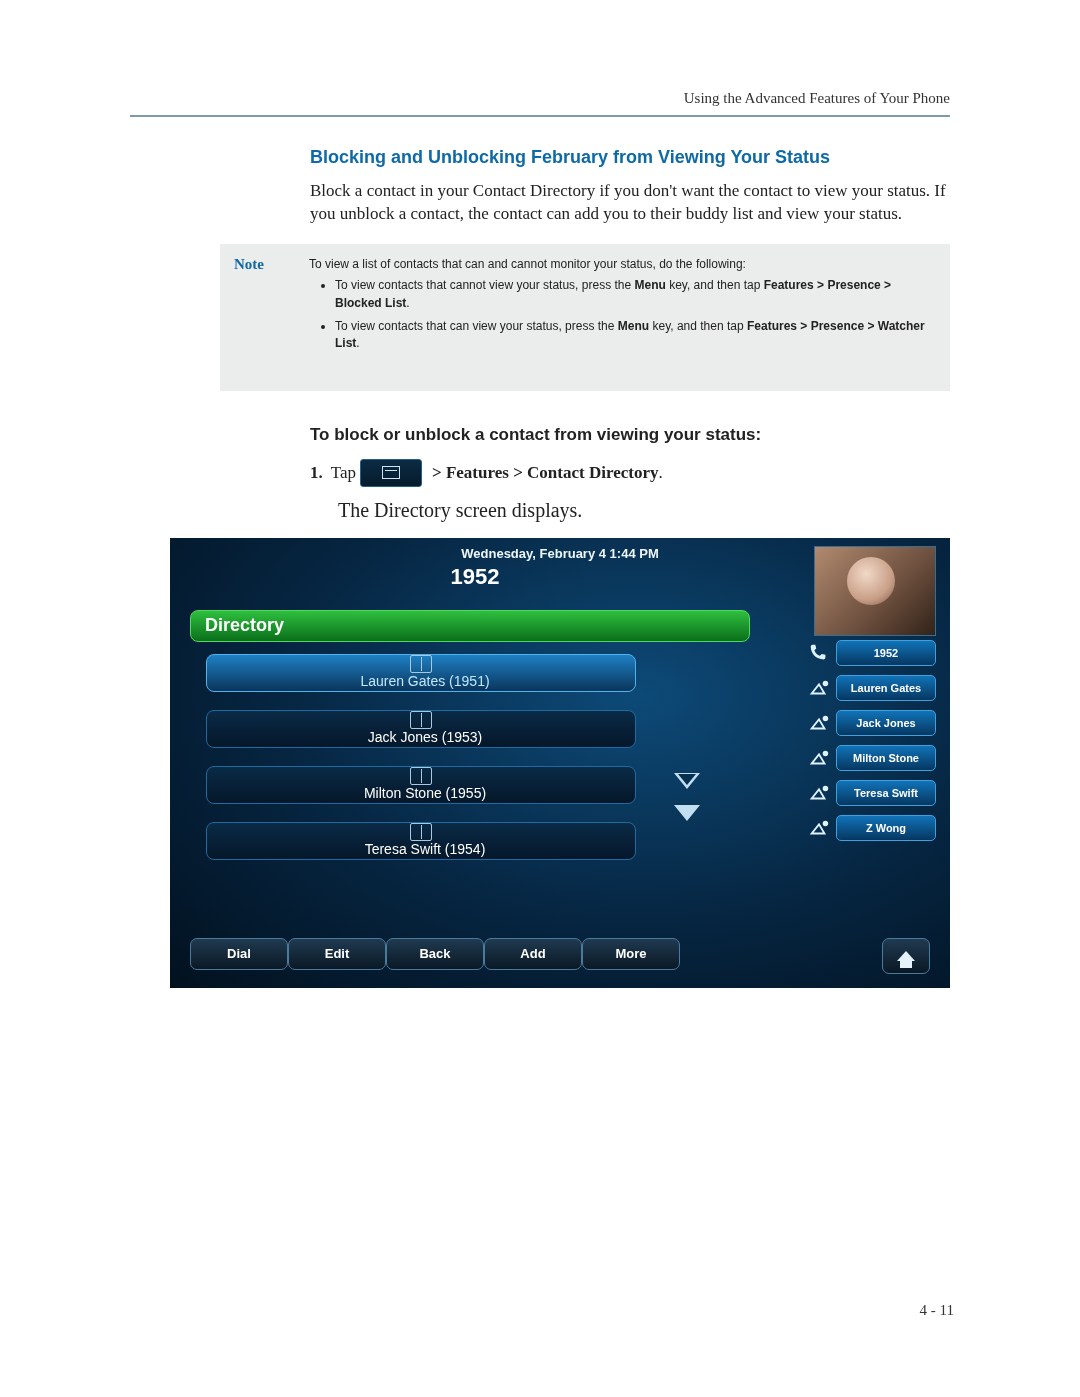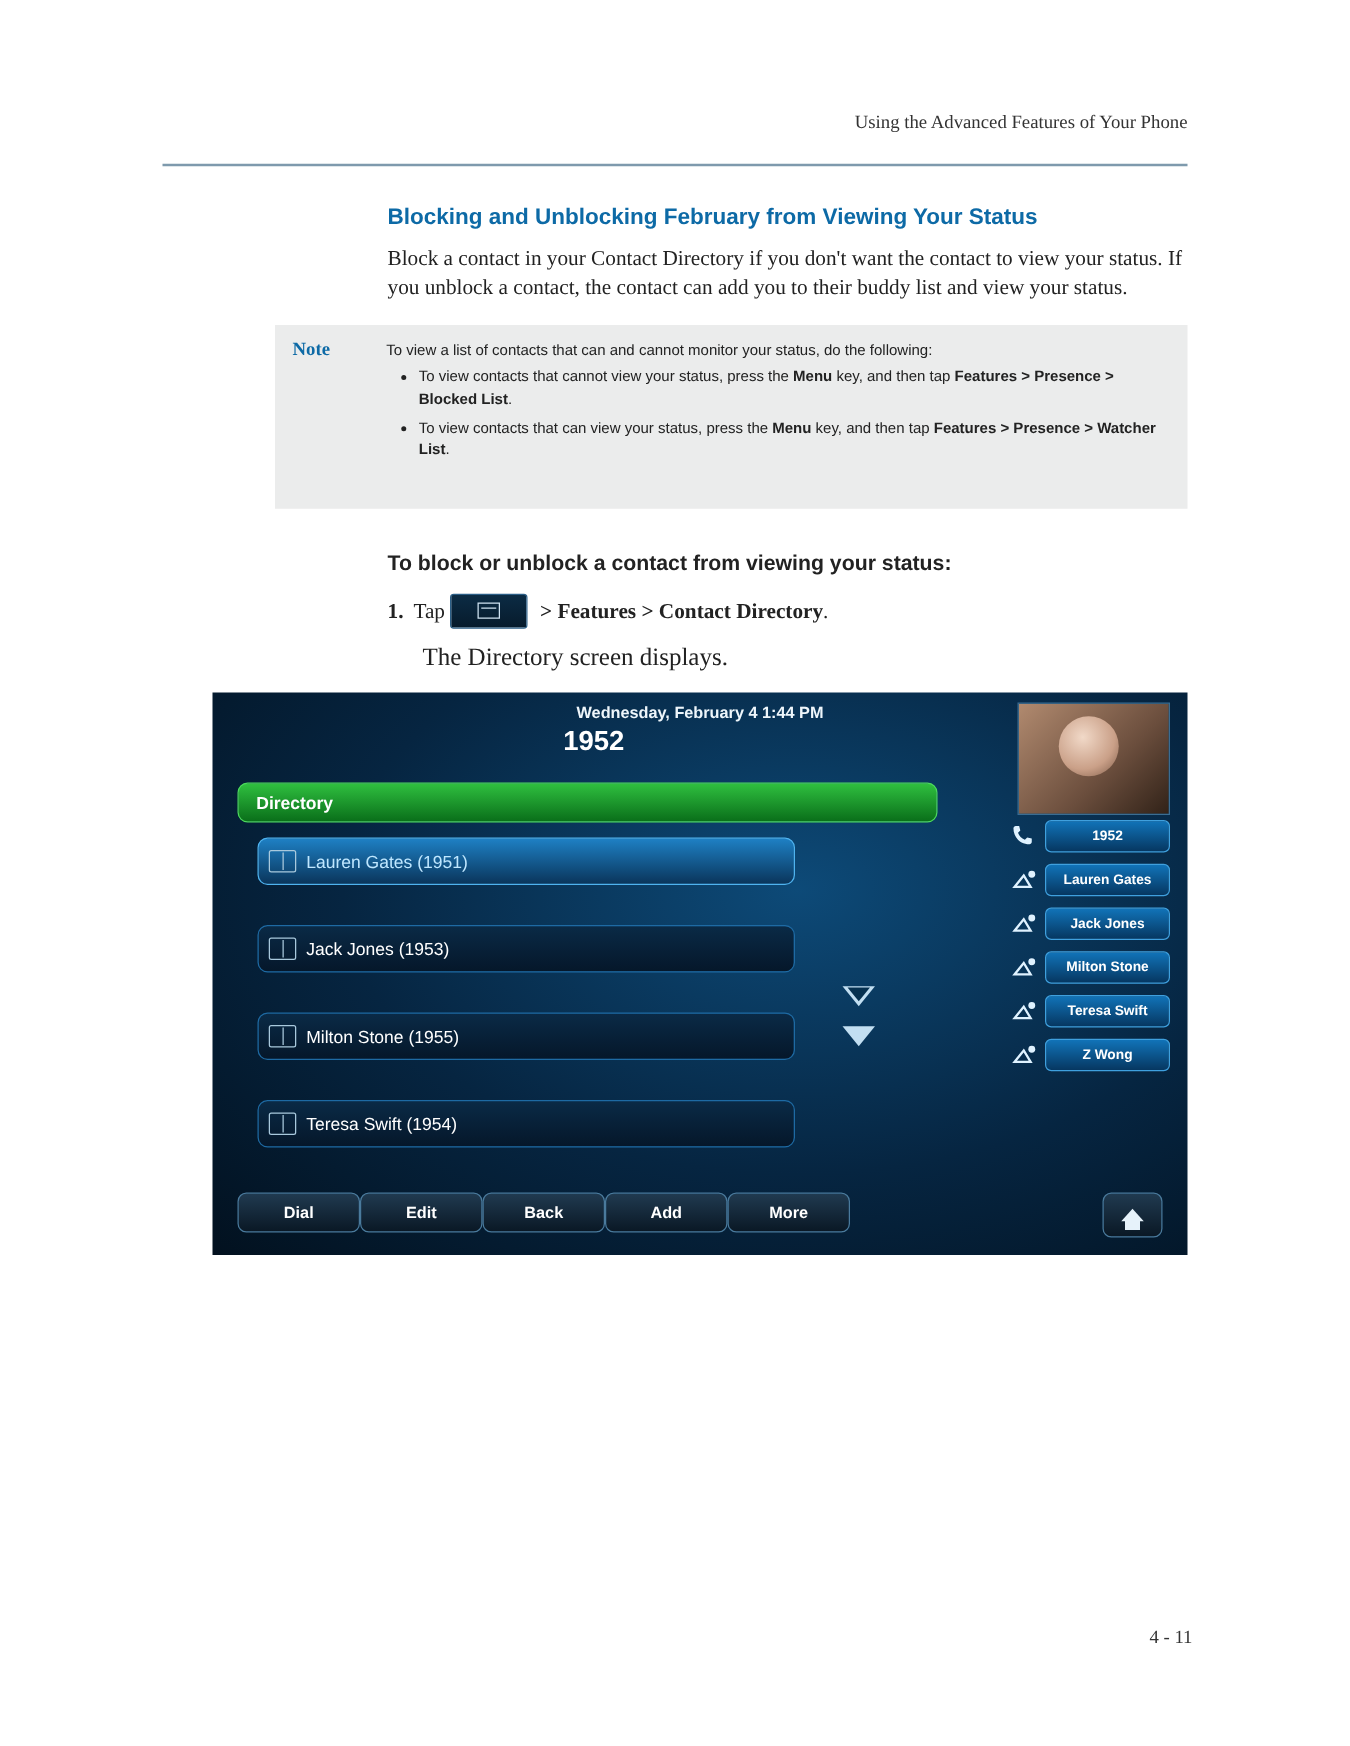--- a/index.html
+++ b/index.html
@@ -15,21 +15,21 @@
     height: 1397px;
     position: relative;
     box-sizing: border-box;
     padding: 90px 130px 0 130px;
   }
   .running-head {
     text-align: right;
     font-size: 15px;
     font-family: "Palatino Linotype", "Book Antiqua", serif;
     color: #333;
-    padding-bottom: 24px;
+    padding-bottom: 8px;
   }
   .head-rule {
     border: none;
     border-top: 2px solid #7e9aad;
     margin: 0 0 30px 0;
   }
   .content {
     margin-left: 180px;
   }
   h2.section-title {
@@ -164,44 +164,45 @@
   .dir-header {
     position: absolute;
     top: 72px;
     left: 20px;
     width: 560px;
     height: 32px;
     background: linear-gradient(#2fbf3f, #0a6f1a);
     border-radius: 8px;
     border: 1px solid #4cd95c;
     color: #fff;
-    font-size: 14px;
+    font-size: 18px;
     font-weight: bold;
     display: flex;
     align-items: center;
     padding-left: 14px;
     box-sizing: border-box;
   }
   .dir-list {
     position: absolute;
     top: 116px;
     left: 36px;
     width: 430px;
   }
   .dir-item {
     height: 38px;
-    margin-bottom: 32px;
+    margin-bottom: 18px;
     background: linear-gradient(#0a2a46, #05172a);
     border: 1px solid #1e6aa3;
     border-radius: 8px;
     display: flex;
     align-items: center;
     padding-left: 8px;
     font-size: 14px;
     box-sizing: border-box;
+    flex-direction: column;
   }
   .dir-item.selected {
     background: linear-gradient(#1e80c4, #0a355b);
     border-color: #4fb3ef;
     color: #bfe7ff;
   }
   .book-icon {
     width: 20px;
     height: 16px;
     border: 1px solid #a9c9dd;

